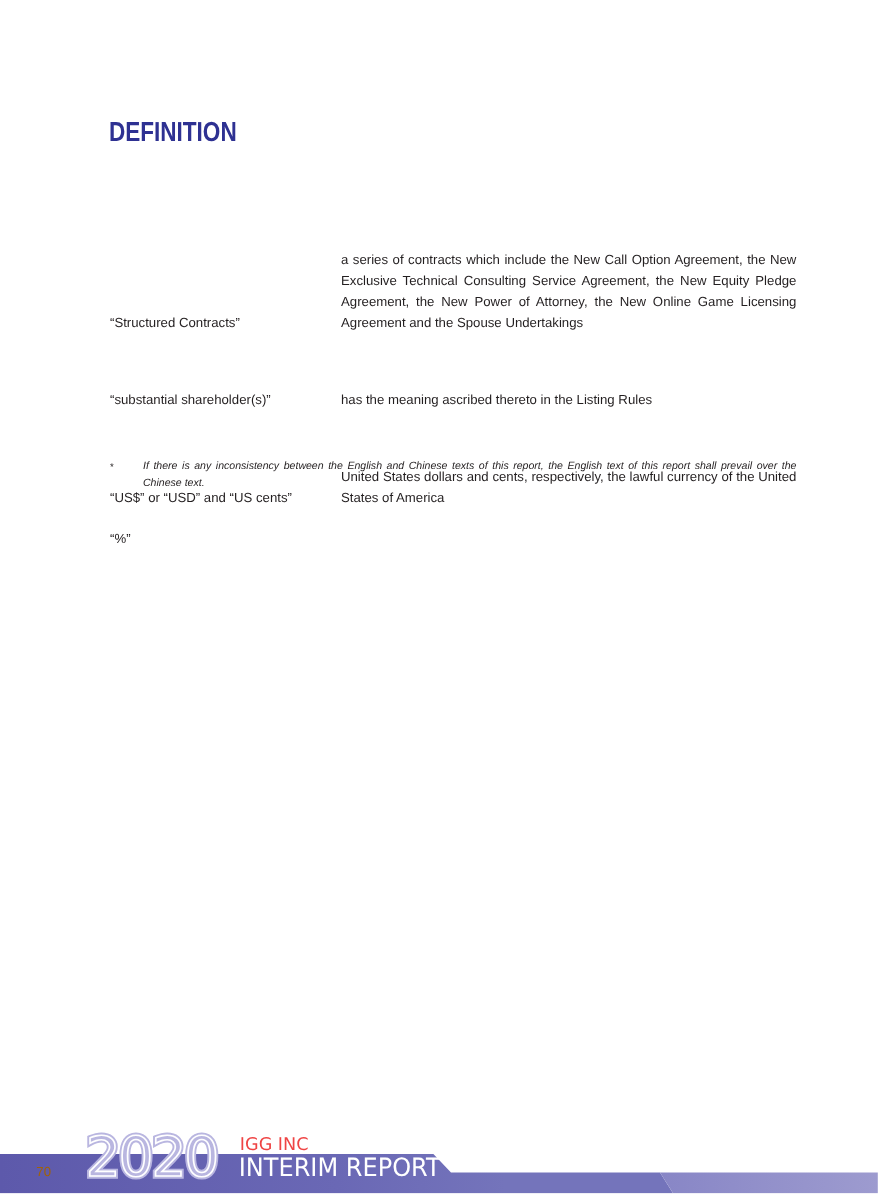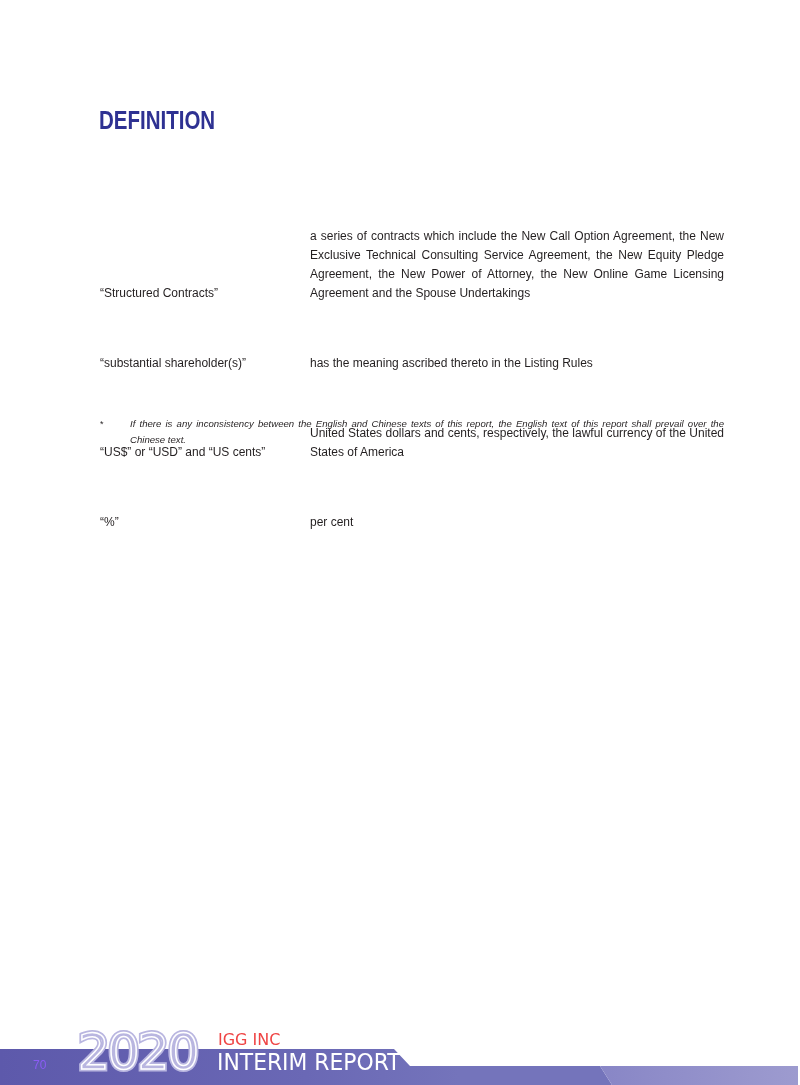--- a/index.html
+++ b/index.html
@@ -84,21 +84,21 @@
     .footer svg {
       position: absolute;
       left: 0;
       top: 0;
     }
     .page-number {
       position: absolute;
       left: 33px;
       top: 1058px;
       font-size: 12px;
-      color: #8b5cf6;
+      color: #a16207;
       font-family: "Liberation Sans", sans-serif;
     }
     .brand-year {
       position: absolute;
       left: 78px;
       top: 1024px;
       font-family: "DejaVu Sans", sans-serif;
       font-size: 50px;
       font-weight: normal;
       letter-spacing: -2px;
@@ -154,21 +154,20 @@
   <div class="def-row">
     <div class="def-term">“substantial shareholder(s)”</div>
     <div class="def-desc">has the meaning ascribed thereto in the Listing Rules</div>
   </div>
   <div class="def-row">
     <div class="def-term">“US$” or “USD” and “US cents”</div>
     <div class="def-desc">United States dollars and cents, respectively, the lawful currency of the United States of America</div>
   </div>
   <div class="def-row">
     <div class="def-term">“%”</div>
-    <div class="def-desc">per cent</div>
   </div>
 </div>
 
 <div class="footnote">
   <span class="footnote-mark">*</span>
   <span class="footnote-text">If there is any inconsistency between the English and Chinese texts of this report, the English text of this report shall prevail over the Chinese text.</span>
 </div>
 
 <div class="footer">
   <svg width="800" height="65" viewBox="0 0 800 65">

